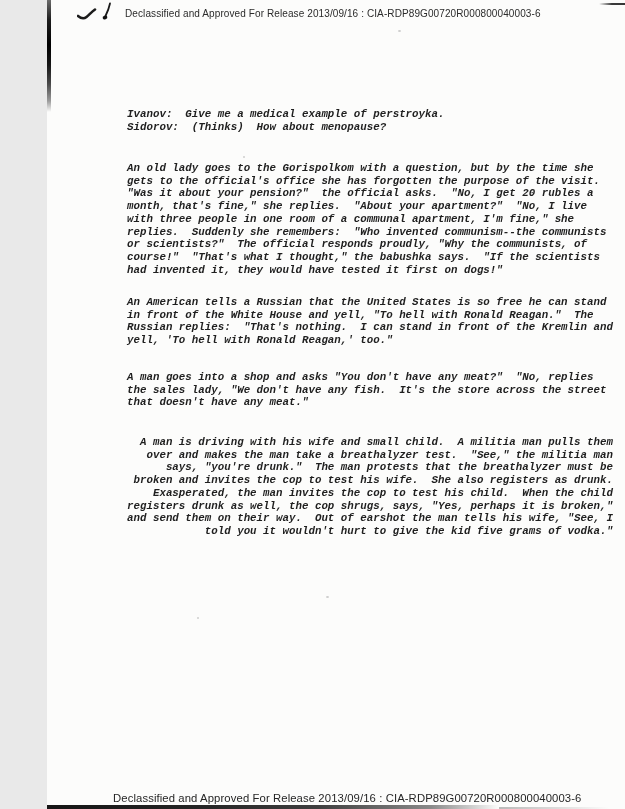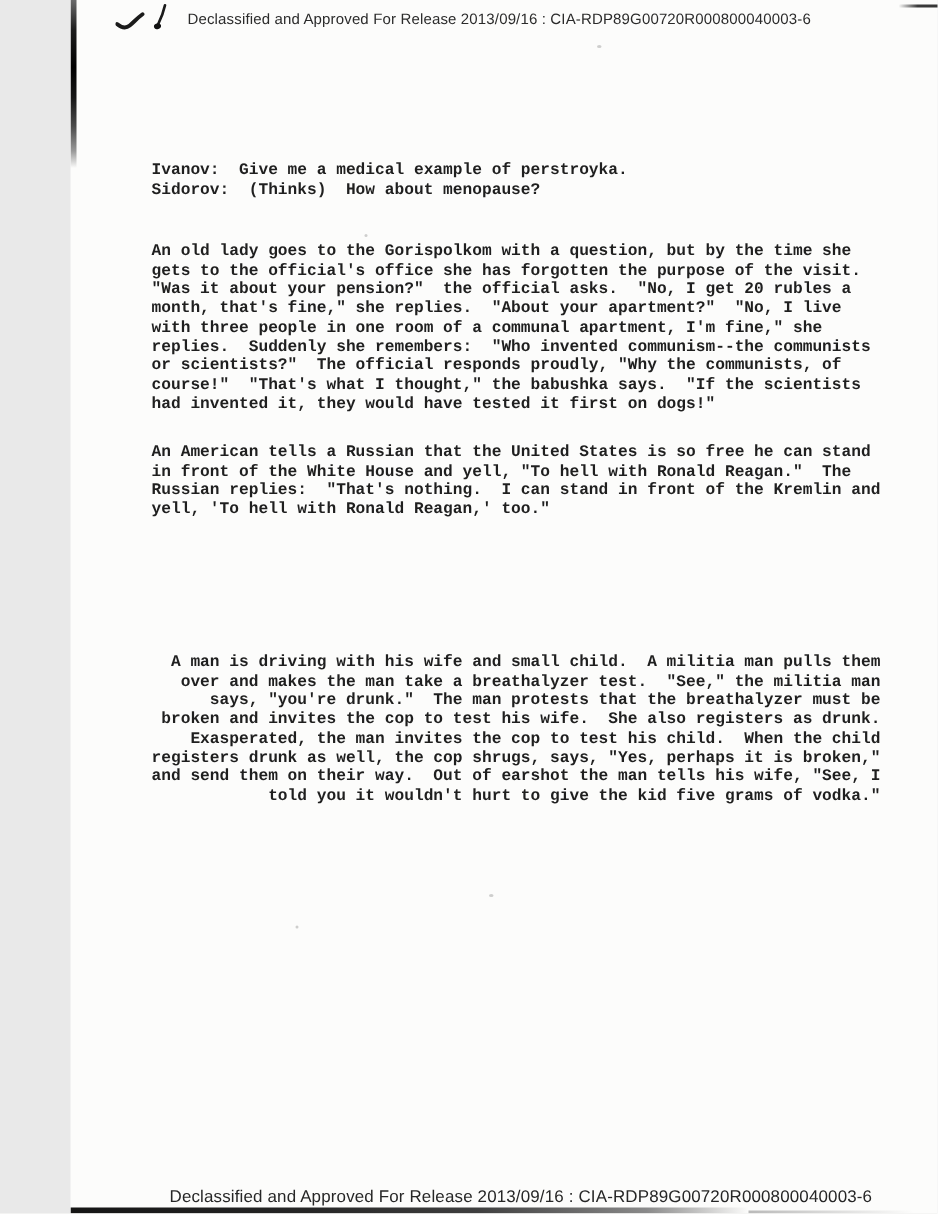--- a/index.html
+++ b/index.html
@@ -75,28 +75,29 @@
   }
   .footer-stamp {
     position: absolute; left: 66px; top: 792px;
     font-size: 11.3px; letter-spacing: 0.1px;
     color: #262626;
     white-space: nowrap;
   }
 
   
   .para {
-    position: absolute; left: 54px;
+    position: absolute; left: 80px;
     font-family: "Liberation Mono", "DejaVu Sans Mono", monospace;
     font-size: 10.8px;
     line-height: 12.7px;
     font-weight: 600;
     color: #1f1f1f;
     white-space: pre;
     letter-spacing: 0;
+    font-style: italic;
   }
   .p1 { top: 108px; }
   .p2 { top: 162px; }
   .p3 { top: 296px; }
   .p4 { top: 371px; }
   .p5 { top: 436px; text-align: right; }
 </style>
 </head>
 <body>
 
@@ -131,20 +132,23 @@
 month, that's fine," she replies.  "About your apartment?"  "No, I live
 with three people in one room of a communal apartment, I'm fine," she
 replies.  Suddenly she remembers:  "Who invented communism--the communists
 or scientists?"  The official responds proudly, "Why the communists, of
 course!"  "That's what I thought," the babushka says.  "If the scientists
 had invented it, they would have tested it first on dogs!"</pre>
   <pre class="para p3">An American tells a Russian that the United States is so free he can stand
 in front of the White House and yell, "To hell with Ronald Reagan."  The
 Russian replies:  "That's nothing.  I can stand in front of the Kremlin and
 yell, 'To hell with Ronald Reagan,' too."</pre>
+  <pre class="para p4">A man goes into a shop and asks "You don't have any meat?"  "No, replies
+the sales lady, "We don't have any fish.  It's the store across the street
+that doesn't have any meat."</pre>
   <pre class="para p5">A man is driving with his wife and small child.  A militia man pulls them
 over and makes the man take a breathalyzer test.  "See," the militia man
 says, "you're drunk."  The man protests that the breathalyzer must be
 broken and invites the cop to test his wife.  She also registers as drunk.
 Exasperated, the man invites the cop to test his child.  When the child
 registers drunk as well, the cop shrugs, says, "Yes, perhaps it is broken,"
 and send them on their way.  Out of earshot the man tells his wife, "See, I
 told you it wouldn't hurt to give the kid five grams of vodka."</pre>
 
   <div class="footer-stamp">Declassified and Approved For Release 2013/09/16 : CIA-RDP89G00720R000800040003-6</div>

